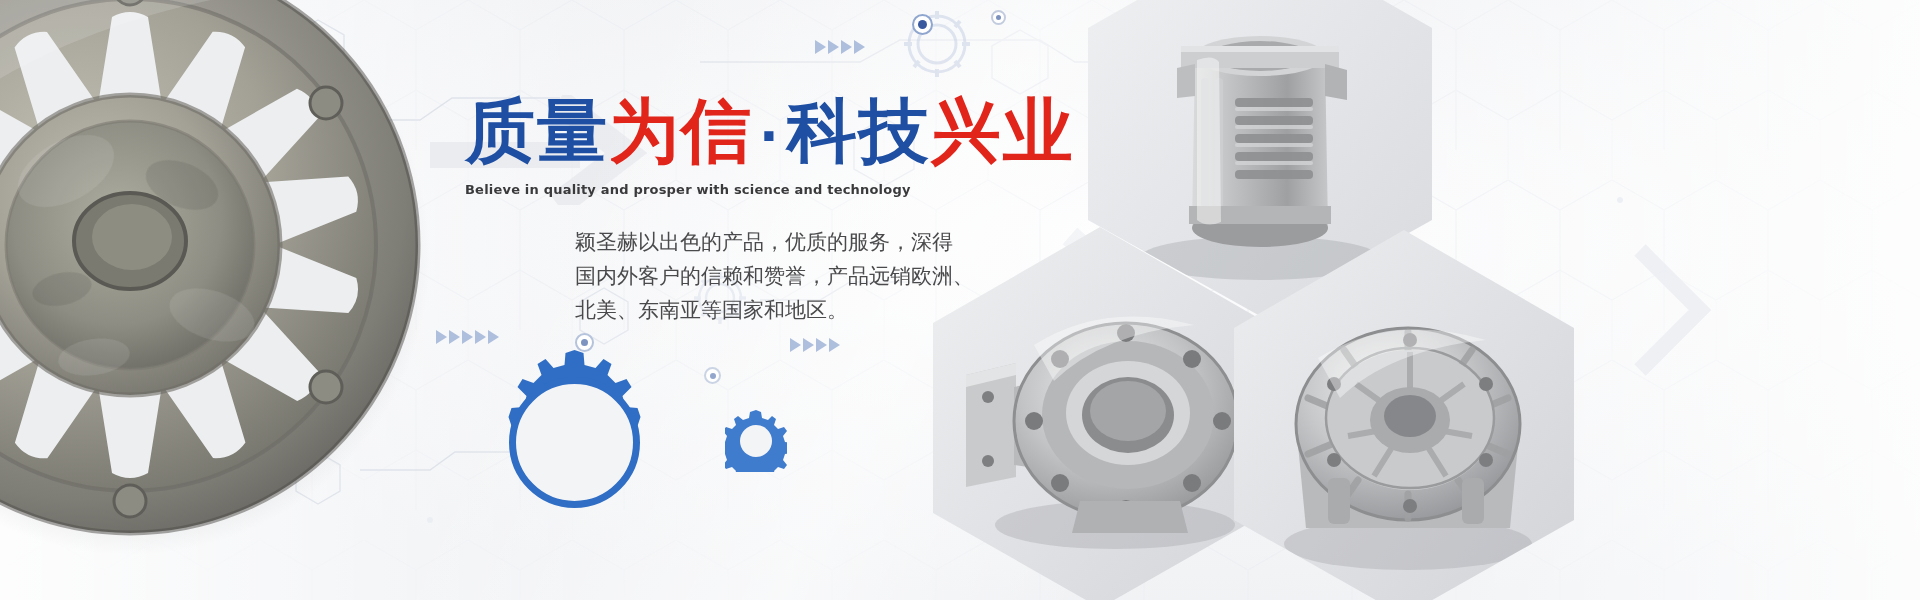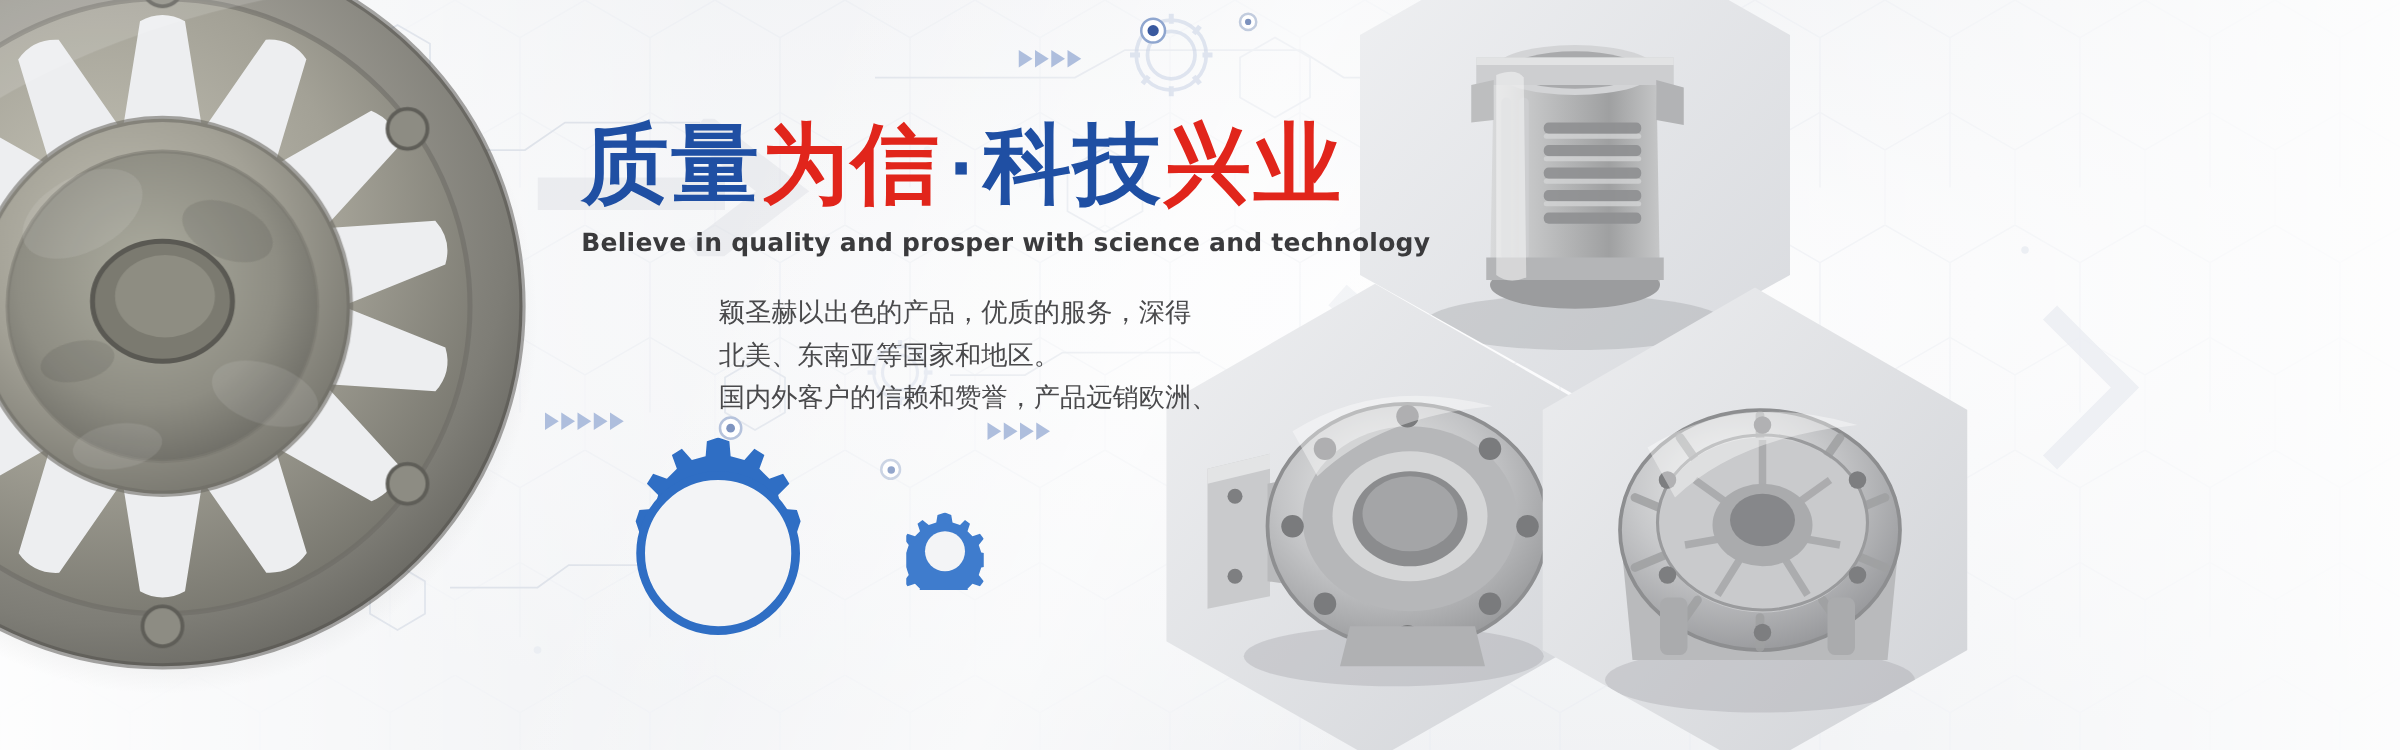--- a/index.html
+++ b/index.html
@@ -39,21 +39,21 @@
   .copy{position:absolute;left:465px;top:96px;width:560px;}
   .headline{
     font-size:70px;line-height:1;font-weight:bold;letter-spacing:2px;
     white-space:nowrap;
     font-family:"DejaVu Sans","Liberation Sans",sans-serif;
   }
   .headline .b{color:#1f4fa3;}
   .headline .r{color:#e1251b;}
   .headline .dot{color:#1f4fa3;font-size:52px;vertical-align:middle;padding:0 6px;}
   .sub-en{
-    margin-top:16px;font-size:20px;font-weight:bold;color:#3a3a3c;
+    margin-top:16px;font-size:13px;font-weight:bold;color:#3a3a3c;
     letter-spacing:.2px;white-space:nowrap;
     font-family:"DejaVu Sans","Liberation Sans",sans-serif;
   }
   .desc{
     margin-top:28px;margin-left:110px;
     font-size:21px;line-height:1.62;color:#4a4a4c;
     font-family:Liberation Sans, sans-serif;
   }
   .desc div{white-space:nowrap;}
   
@@ -591,18 +591,18 @@
       <i></i>
     </div>
 
   <div class="copy">
     <div class="headline"><span class="b">质量</span><span class="r">为信</span><span class="dot">·</span><span class="b">科技</span><span class="r">兴业</span></div>
 
     <div class="sub-en">Believe in quality and prosper with science and technology</div>
 
     <div class="desc">
       <div>颖圣赫以出色的产品，优质的服务，深得</div>
+      <div>国内外客户的信赖和赞誉，产品远销欧洲、</div>
       <div>北美、东南亚等国家和地区。</div>
-      <div>国内外客户的信赖和赞誉，产品远销欧洲、</div>
     </div>
   </div>
 
 </div>
 
 </body></html>

